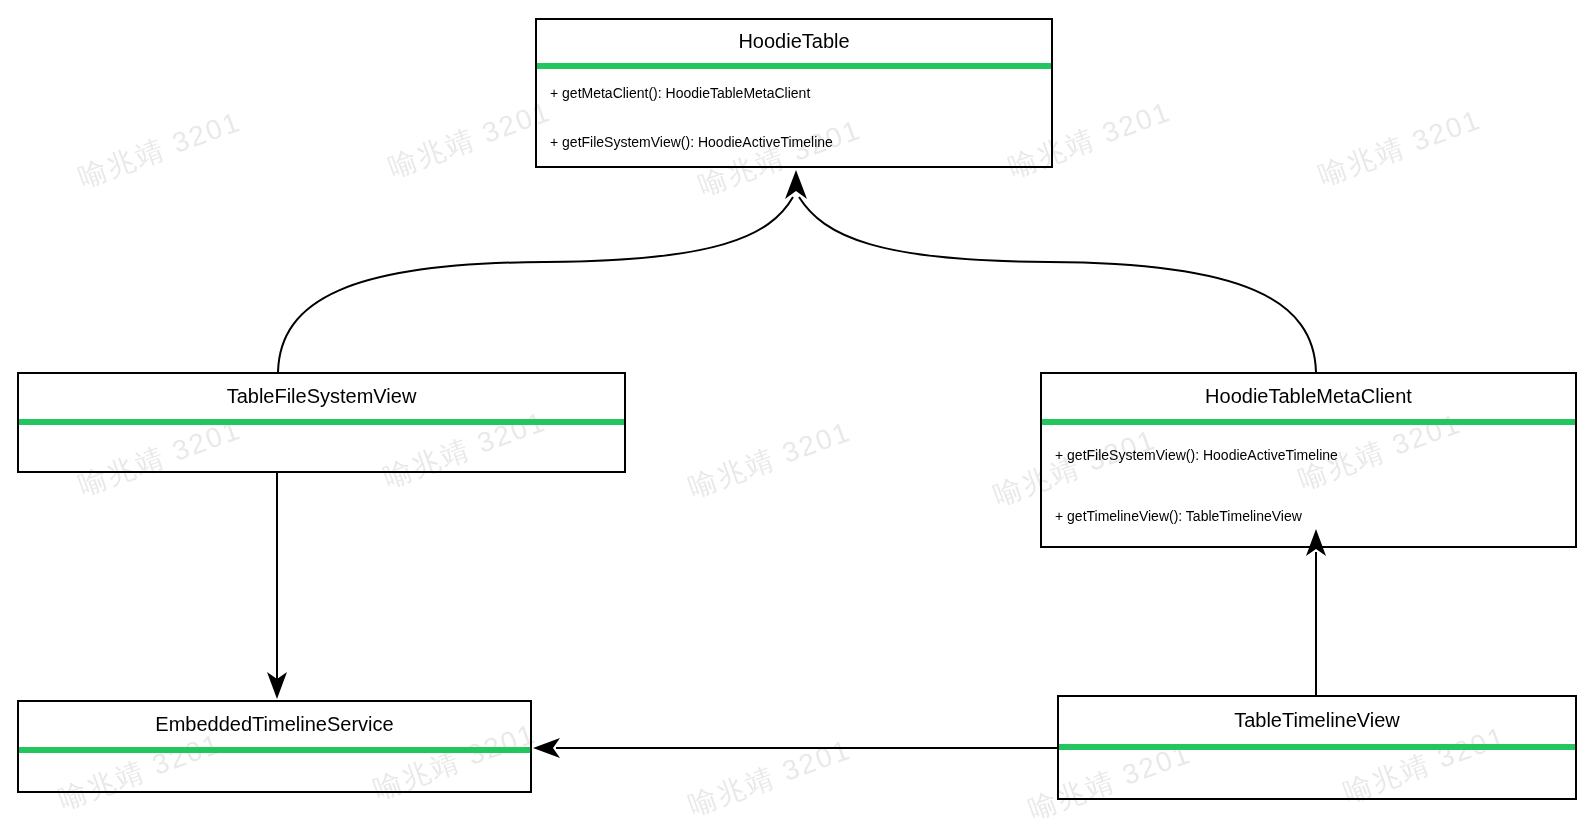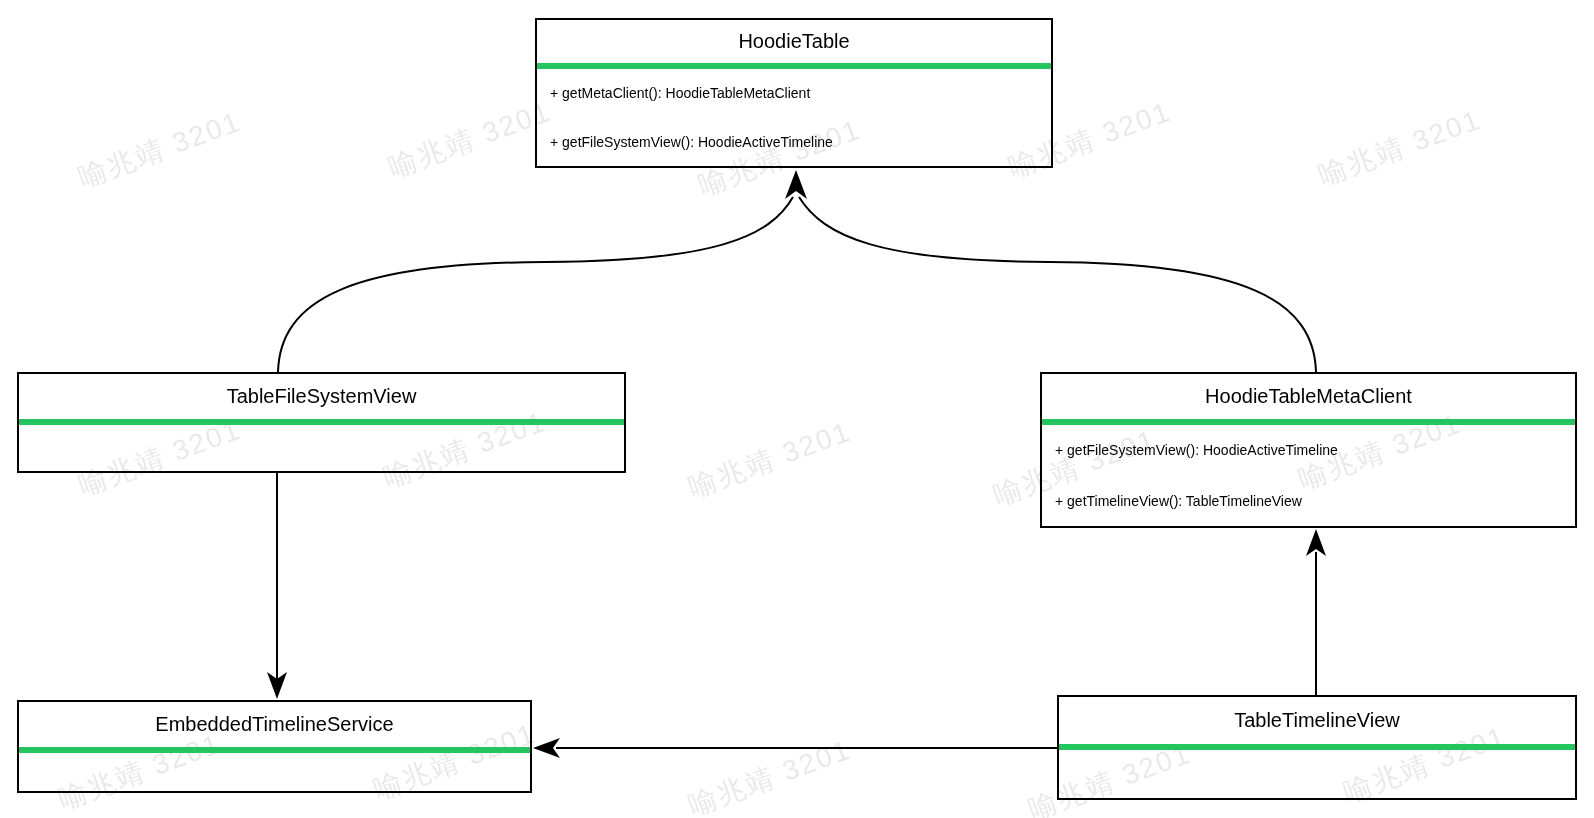--- a/index.html
+++ b/index.html
@@ -115,21 +115,21 @@
       <div class="uml-method">+ getMetaClient(): HoodieTableMetaClient</div>
       <div class="uml-method">+ getFileSystemView(): HoodieActiveTimeline</div>
     </div>
   </div>
 
   <div class="uml-class" style="left:17px;top:372px;width:609px;height:101px;--th:51px">
     <div class="uml-title">TableFileSystemView</div>
     <div class="uml-body"></div>
   </div>
 
-  <div class="uml-class" style="left:1040px;top:372px;width:537px;height:156px;--th:51px">
+  <div class="uml-class" style="left:1040px;top:372px;width:537px;height:176px;--th:51px">
     <div class="uml-title">HoodieTableMetaClient</div>
     <div class="uml-body">
       <div class="uml-method">+ getFileSystemView(): HoodieActiveTimeline</div>
       <div class="uml-method">+ getTimelineView(): TableTimelineView</div>
     </div>
   </div>
 
   <div class="uml-class" style="left:1057px;top:695px;width:520px;height:105px;--th:53px">
     <div class="uml-title">TableTimelineView</div>
     <div class="uml-body"></div>

